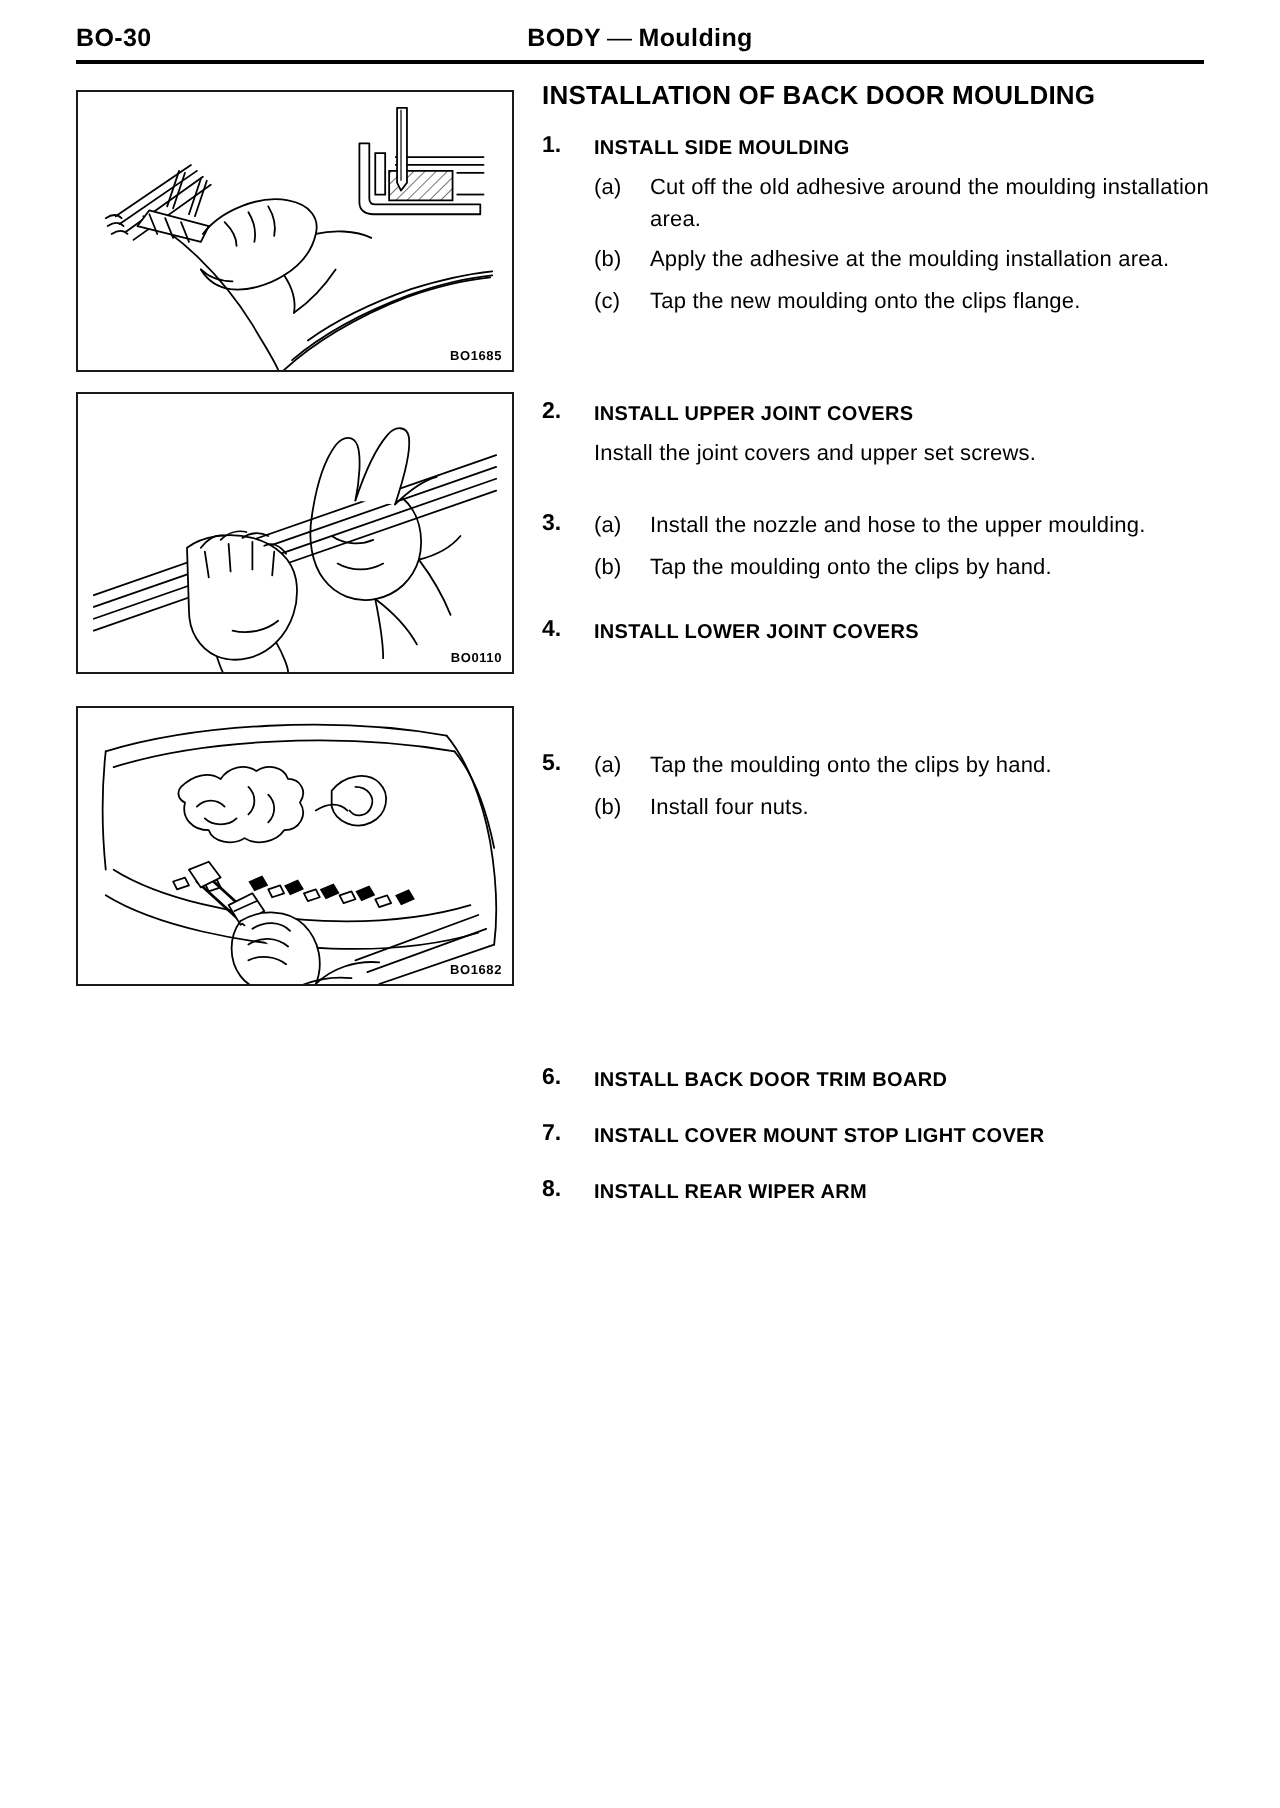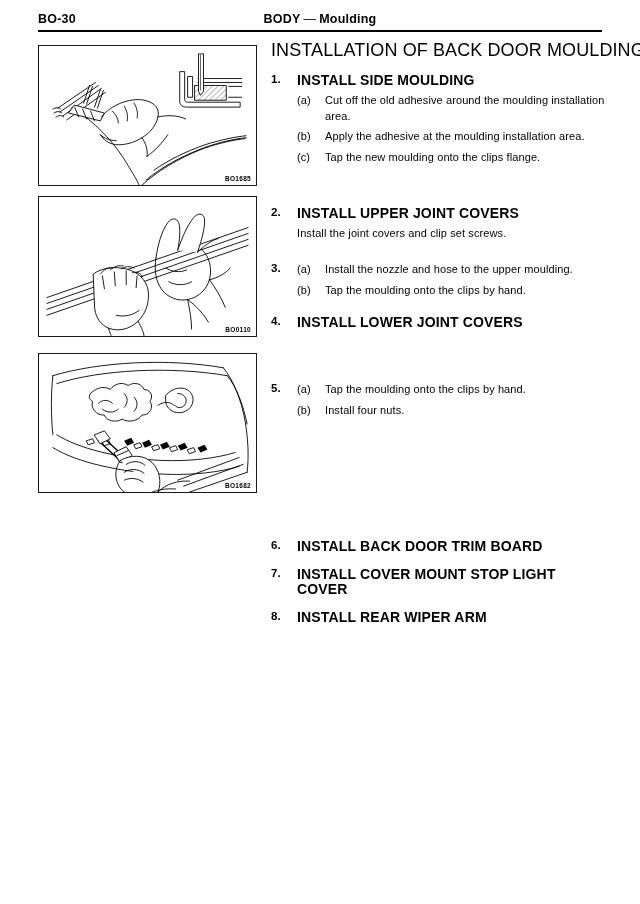--- a/index.html
+++ b/index.html
@@ -91,41 +91,41 @@
   }
 
   
   .content-column {
     position: absolute;
     left: 271px;
     top: 40px;
     width: 335px;
   }
   .main-title {
-    font-size: 18px;
-    font-weight: normal;
+    font-size: 13px;
+    font-weight: bold;
     letter-spacing: 0.1px;
     margin: 0 0 12px 0;
     white-space: nowrap;
   }
 
   .step {
     position: relative;
     padding-left: 26px;
     margin-bottom: 9px;
   }
   .step-num {
     position: absolute;
     left: 0;
     top: 0;
     font-size: 11.5px;
     font-weight: bold;
   }
   .step-title {
-    font-size: 14px;
+    font-size: 10px;
     font-weight: bold;
     letter-spacing: 0.15px;
     line-height: 15px;
   }
   .step-note {
     font-size: 11px;
     line-height: 16px;
     margin-top: 4px;
     letter-spacing: 0.1px;
   }
@@ -367,21 +367,21 @@
         <span>Tap the new moulding onto the clips flange.</span>
       </div>
     </div>
   </div>
 
   <div style="height:32px"></div>
 
   <div class="step">
     <span class="step-num">2.</span>
     <div class="step-title">INSTALL UPPER JOINT COVERS</div>
-    <div class="step-note">Install the joint covers and clip set screws.</div>
+    <div class="step-note">Install the joint covers and upper set screws.</div>
   </div>
 
   <div style="height:7px"></div>
 
   <div class="step">
     <span class="step-num">3.</span>
     <div class="sub-list">
       <div class="sub-item">
         <span class="sub-label">(a)</span>
         <span>Install the nozzle and hose to the upper moulding.</span>

